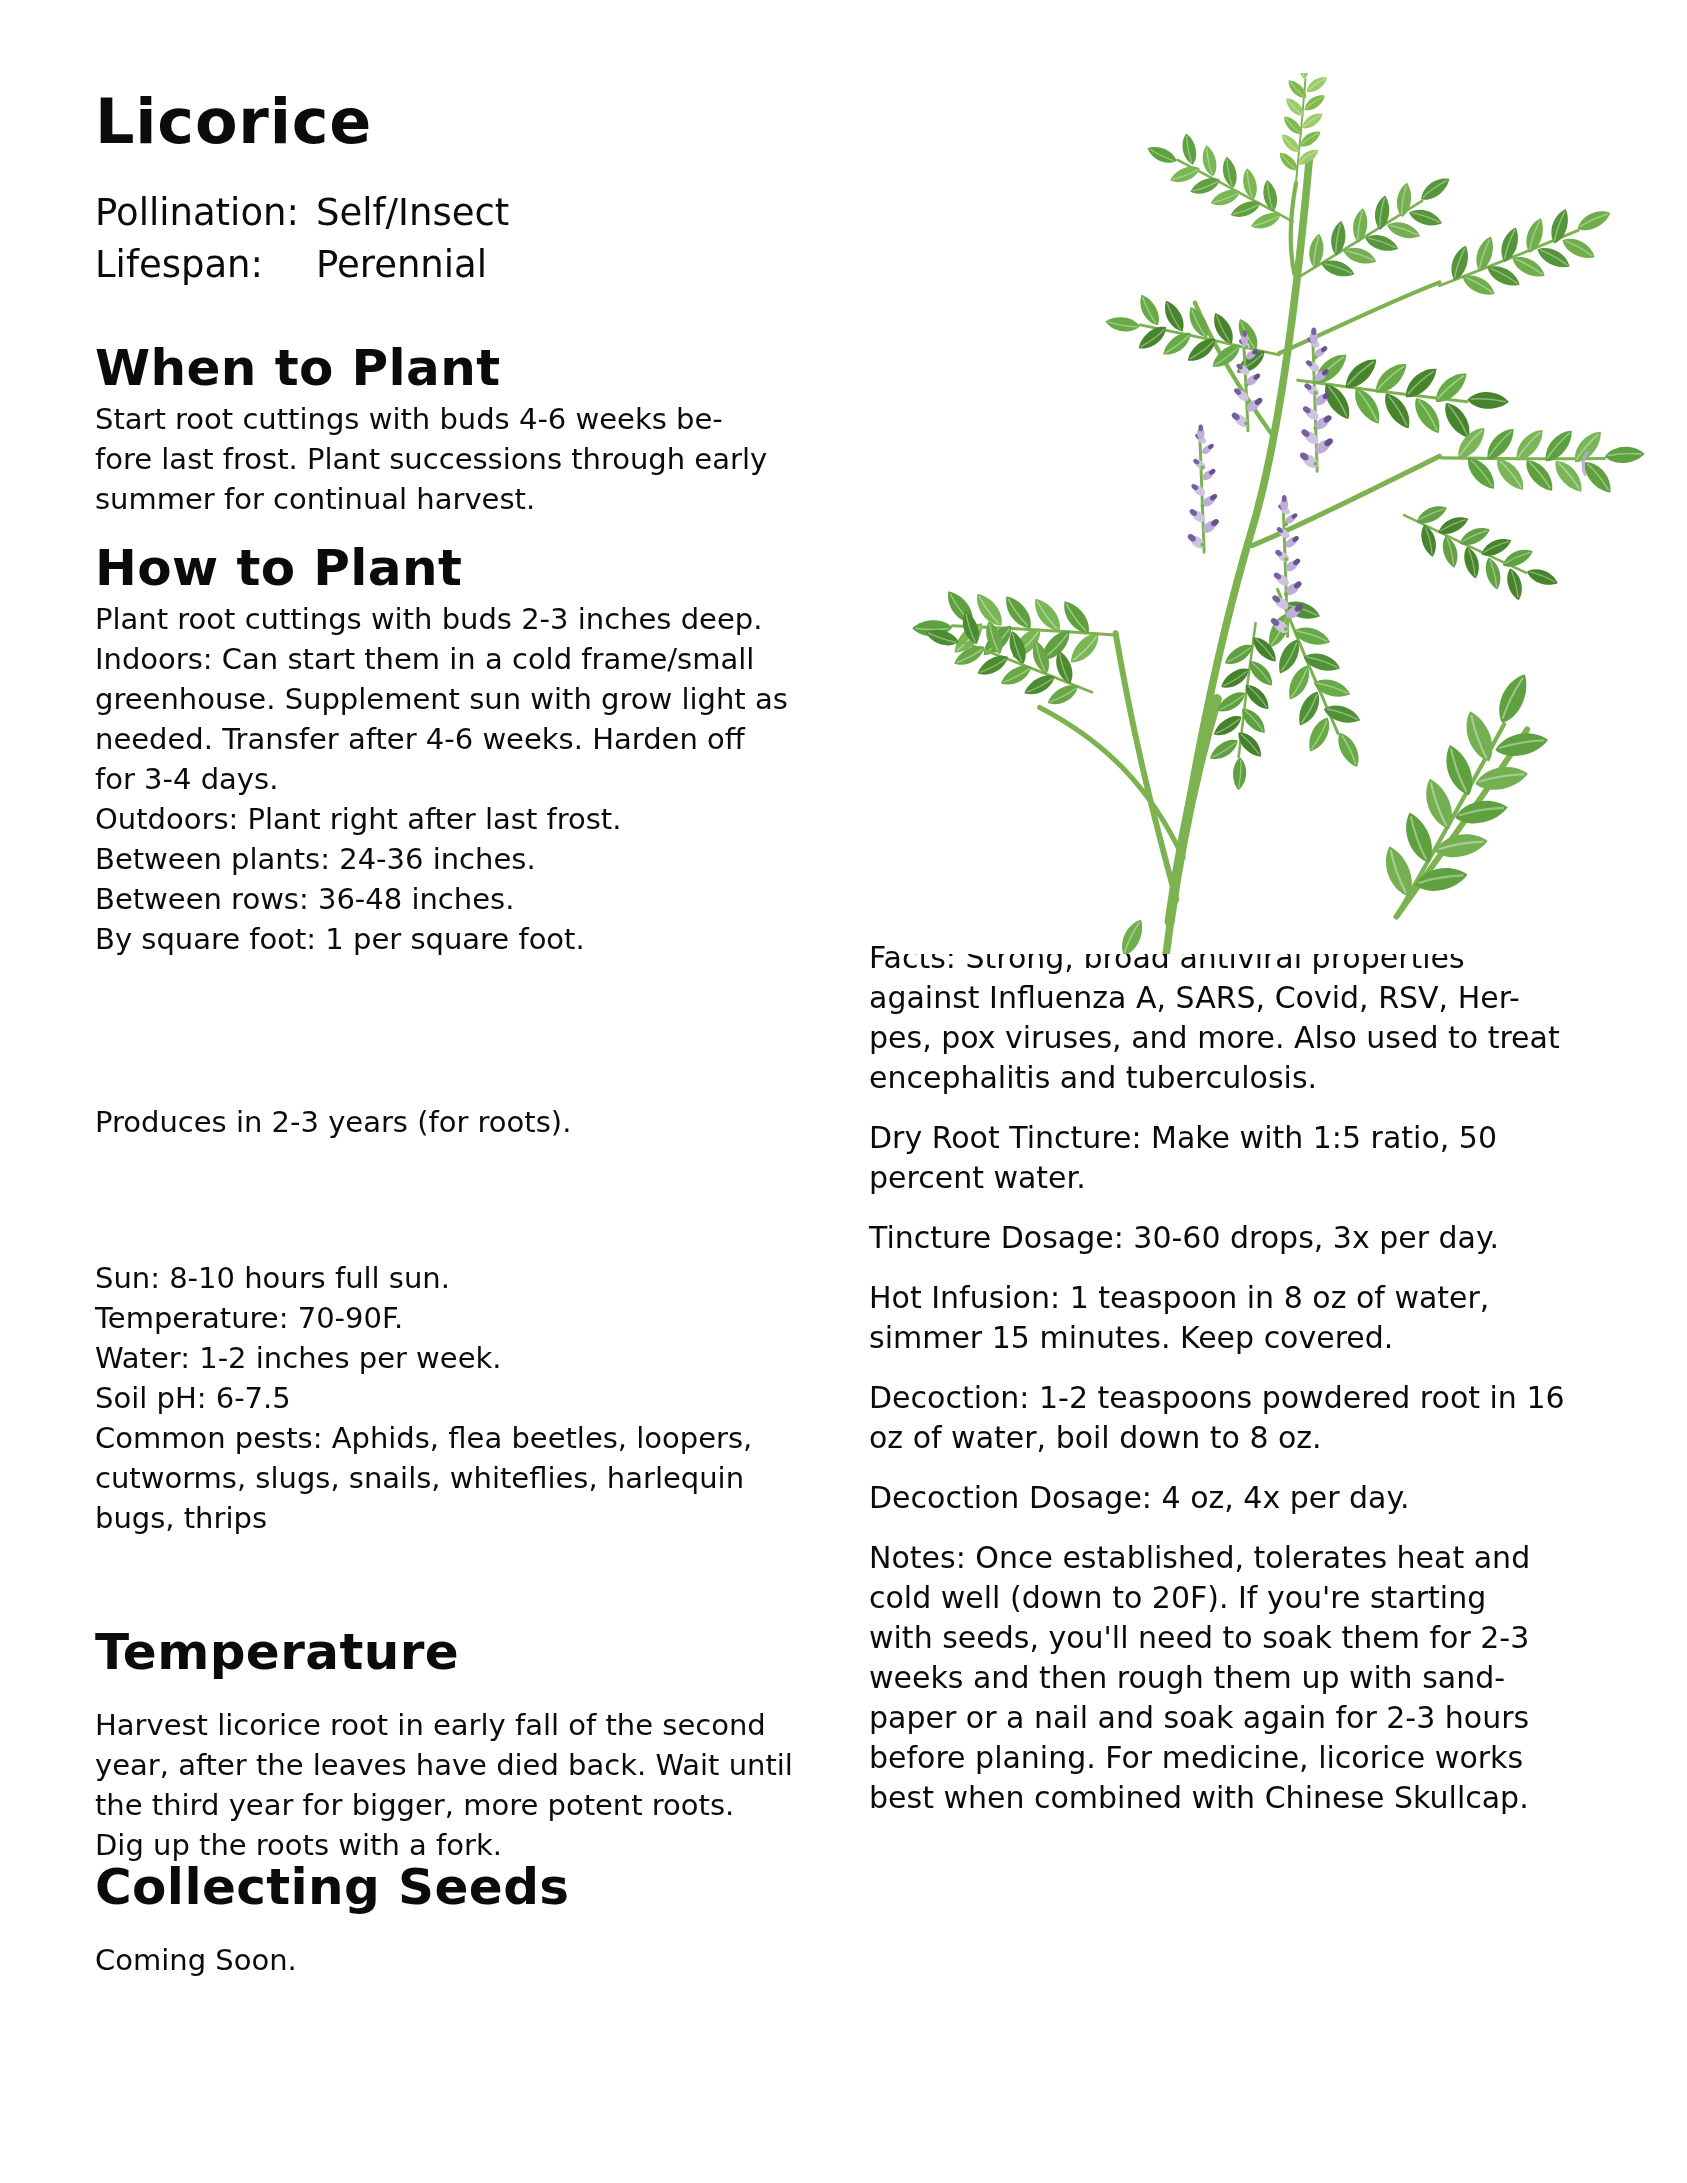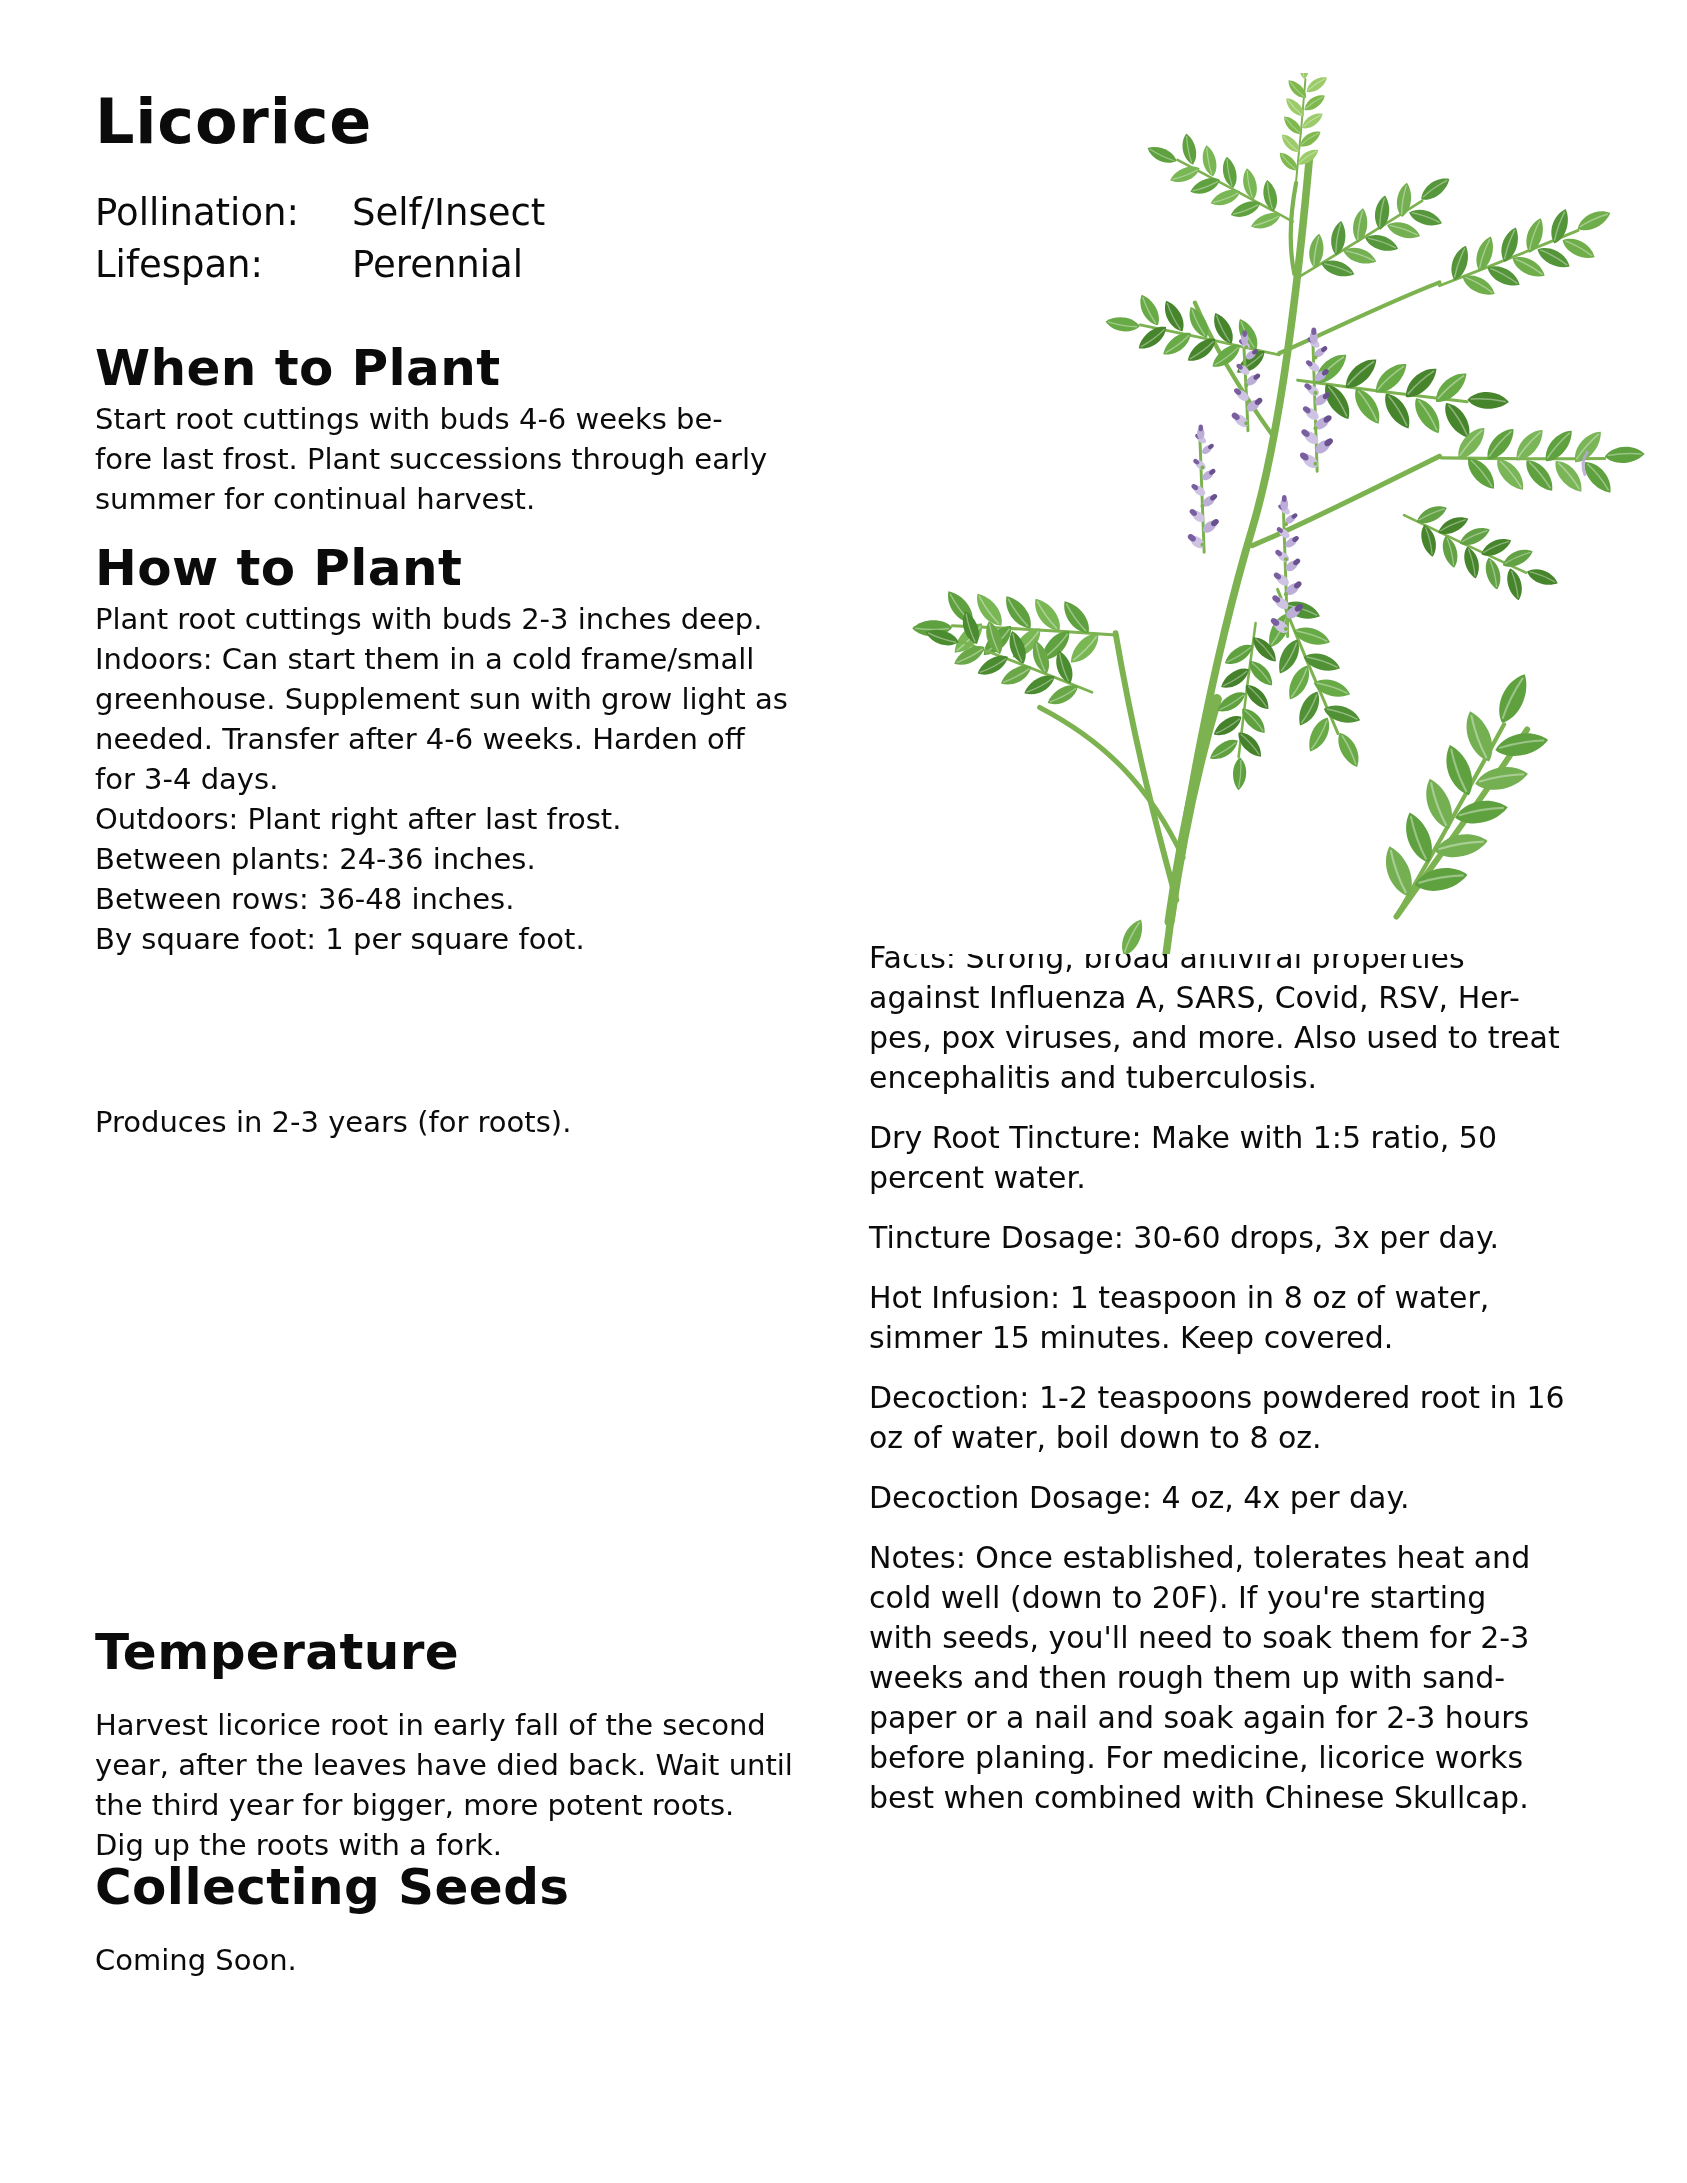--- a/index.html
+++ b/index.html
@@ -5,21 +5,21 @@
   html,body{margin:0;padding:0;}
   body{
     width:1687px;height:2183px;position:relative;background:#ffffff;
     font-family:"DejaVu Sans","Liberation Sans",sans-serif;color:#0b0b0b;
     overflow:hidden;
   }
   .abs{position:absolute;}
   
   #title{left:95px;top:85px;font-size:62px;font-weight:bold;letter-spacing:0.8px;line-height:74px;}
   #attrs{left:95px;top:187px;font-size:37px;line-height:52px;}
-  .attr-row{display:flex;gap:36px;}
+  .attr-row{display:flex;}
   .attr-label{width:221px;flex:0 0 auto;}
   
   .sec{position:absolute;left:95px;width:801px;}
   .sec h2{margin:0;font-size:50px;font-weight:bold;line-height:56px;letter-spacing:0.4px;}
   .sec p{margin:3.4px 0 0 0;font-size:29px;line-height:40px;white-space:pre;}
   .sec.loose p{margin-top:25px;line-height:40px;}
   #s-when{top:340px}
   #s-how{top:540px}
   #s-howlong{top:1099px}
   #s-care{top:1233px}
@@ -64,20 +64,27 @@
 for 3-4 days.
 Outdoors: Plant right after last frost.
 Between plants: 24-36 inches.
 Between rows: 36-48 inches.
 By square foot: 1 per square foot.</p>
   </section>
   <section class="sec" id="s-howlong">
     <p>Produces in 2-3 years (for roots).</p>
   </section>
   <section class="sec loose" id="s-care">
+    <p>Sun: 8-10 hours full sun.
+Temperature: 70-90F.
+Water: 1-2 inches per week.
+Soil pH: 6-7.5
+Common pests: Aphids, flea beetles, loopers,
+cutworms, slugs, snails, whiteflies, harlequin
+bugs, thrips</p>
   </section>
   <section class="sec loose" id="s-harvest">
     <h2>Temperature</h2>
     <p>Harvest licorice root in early fall of the second
 year, after the leaves have died back. Wait until
 the third year for bigger, more potent roots.
 Dig up the roots with a fork.</p>
   </section>
   <section class="sec loose" id="s-seeds">
     <h2>Collecting Seeds</h2>

